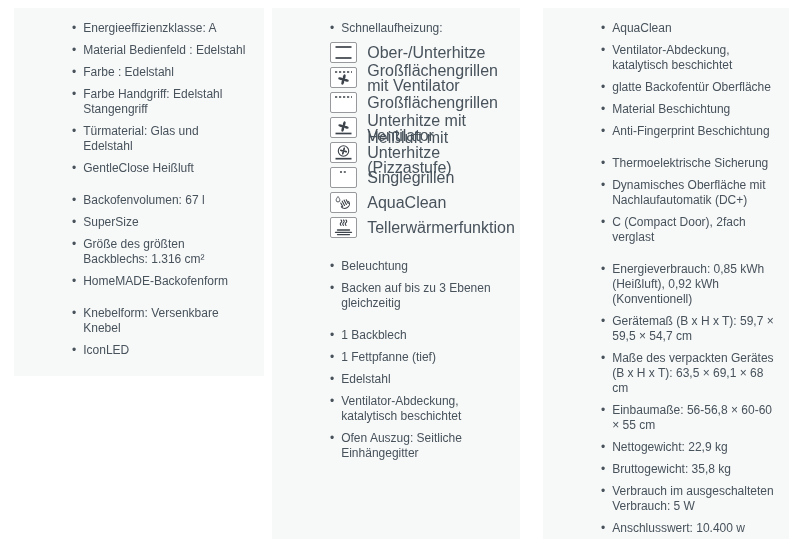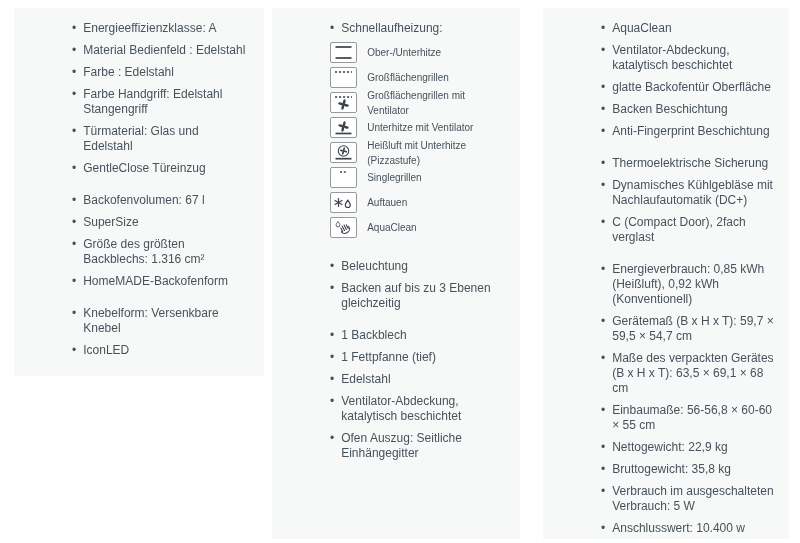--- a/index.html
+++ b/index.html
@@ -15,21 +15,21 @@
   .spec-item{display:flex;gap:7px;margin:0 0 7px 0;
              font-size:12px;line-height:15px;color:#47525b;}
   .bullet{flex:0 0 auto;font-size:12px;line-height:15px;color:#47525b;}
   .itext{flex:1 1 auto;}
   .fn-list{margin:6px 0 2px -11px;}
   .fn-row{display:flex;align-items:center;gap:10px;margin:0 0 4px 0;height:21px;}
   .fn-icon{flex:0 0 auto;width:27px;height:21px;background:#ffffff;
            border:1px solid #97999c;border-radius:2px;box-sizing:border-box;
            display:flex;align-items:center;justify-content:center;}
   .fn-icon svg{display:block;}
-  .fn-label{font-size:10px;line-height:15px;color:#47525b;}
+  .fn-label{font-size:16px;line-height:15px;color:#47525b;}
 </style>
 </head>
 <body>
 
 <div class="card" id="card-0">
     <ul class="group">
       <li class="spec-item">
         <span class="bullet">•</span>
         <div class="itext"><span>Energieeffizienzklasse: A</span></div>
       </li>
@@ -44,21 +44,21 @@
       <li class="spec-item">
         <span class="bullet">•</span>
         <div class="itext"><span>Farbe Handgriff: Edelstahl Stangengriff</span></div>
       </li>
       <li class="spec-item">
         <span class="bullet">•</span>
         <div class="itext"><span>Türmaterial: Glas und Edelstahl</span></div>
       </li>
       <li class="spec-item">
         <span class="bullet">•</span>
-        <div class="itext"><span>GentleClose Türeinzug</span></div>
+        <div class="itext"><span>GentleClose Heißluft</span></div>
       </li>
     </ul>
     <ul class="group">
       <li class="spec-item">
         <span class="bullet">•</span>
         <div class="itext"><span>Backofenvolumen: 67 l</span></div>
       </li>
       <li class="spec-item">
         <span class="bullet">•</span>
         <div class="itext"><span>SuperSize</span></div>
@@ -100,44 +100,44 @@
                   <line x1="4.5" y1="4" x2="20.5" y2="4" stroke="#3d434a" stroke-width="1.7" stroke-linecap="butt"></line>
                   <line x1="4.5" y1="15" x2="20.5" y2="15" stroke="#3d434a" stroke-width="1.7" stroke-linecap="butt"></line>
                 </svg>
               </span>
               <span class="fn-label">Ober-/Unterhitze</span>
             </div>
             <div class="fn-row">
               <span class="fn-icon">
                 <svg width="25" height="19" viewBox="0 0 25 19" xmlns="http://www.w3.org/2000/svg">
                   <line x1="4" y1="4" x2="21" y2="4" stroke="#3d434a" stroke-width="1.5" stroke-dasharray="2.2 1.8" stroke-linecap="butt"></line>
+                  <g transform="translate(12.5,11.5) rotate(15) scale(1.02)">
+                    <ellipse cx="0" cy="-2.7" rx="1.3" ry="2.7" fill="#3d434a"></ellipse>
+                  </g>
+                  <g transform="translate(12.5,11.5) rotate(105) scale(1.02)">
+                    <ellipse cx="0" cy="-2.7" rx="1.3" ry="2.7" fill="#3d434a"></ellipse>
+                  </g>
+                  <g transform="translate(12.5,11.5) rotate(195) scale(1.02)">
+                    <ellipse cx="0" cy="-2.7" rx="1.3" ry="2.7" fill="#3d434a"></ellipse>
+                  </g>
+                  <g transform="translate(12.5,11.5) rotate(285) scale(1.02)">
+                    <ellipse cx="0" cy="-2.7" rx="1.3" ry="2.7" fill="#3d434a"></ellipse>
+                  </g>
+                  <circle cx="12.5" cy="11.5" r="1.122" fill="#3d434a"></circle>
+                </svg>
+              </span>
+              <span class="fn-label">Großflächengrillen mit Ventilator</span>
+            </div>
+            <div class="fn-row">
+              <span class="fn-icon">
+                <svg width="25" height="19" viewBox="0 0 25 19" xmlns="http://www.w3.org/2000/svg">
+                  <line x1="4" y1="4" x2="21" y2="4" stroke="#3d434a" stroke-width="1.5" stroke-dasharray="2.2 1.8" stroke-linecap="butt"></line>
                 </svg>
               </span>
               <span class="fn-label">Großflächengrillen</span>
-            </div>
-            <div class="fn-row">
-              <span class="fn-icon">
-                <svg width="25" height="19" viewBox="0 0 25 19" xmlns="http://www.w3.org/2000/svg">
-                  <line x1="4" y1="4" x2="21" y2="4" stroke="#3d434a" stroke-width="1.5" stroke-dasharray="2.2 1.8" stroke-linecap="butt"></line>
-                  <g transform="translate(12.5,11.5) rotate(15) scale(1.02)">
-                    <ellipse cx="0" cy="-2.7" rx="1.3" ry="2.7" fill="#3d434a"></ellipse>
-                  </g>
-                  <g transform="translate(12.5,11.5) rotate(105) scale(1.02)">
-                    <ellipse cx="0" cy="-2.7" rx="1.3" ry="2.7" fill="#3d434a"></ellipse>
-                  </g>
-                  <g transform="translate(12.5,11.5) rotate(195) scale(1.02)">
-                    <ellipse cx="0" cy="-2.7" rx="1.3" ry="2.7" fill="#3d434a"></ellipse>
-                  </g>
-                  <g transform="translate(12.5,11.5) rotate(285) scale(1.02)">
-                    <ellipse cx="0" cy="-2.7" rx="1.3" ry="2.7" fill="#3d434a"></ellipse>
-                  </g>
-                  <circle cx="12.5" cy="11.5" r="1.122" fill="#3d434a"></circle>
-                </svg>
-              </span>
-              <span class="fn-label">Großflächengrillen mit Ventilator</span>
             </div>
             <div class="fn-row">
               <span class="fn-icon">
                 <svg width="25" height="19" viewBox="0 0 25 19" xmlns="http://www.w3.org/2000/svg">
                   <g transform="translate(12.5,8.5) rotate(15) scale(1)">
                     <ellipse cx="0" cy="-2.7" rx="1.3" ry="2.7" fill="#3d434a"></ellipse>
                   </g>
                   <g transform="translate(12.5,8.5) rotate(105) scale(1)">
                     <ellipse cx="0" cy="-2.7" rx="1.3" ry="2.7" fill="#3d434a"></ellipse>
                   </g>
@@ -175,57 +175,49 @@
               </span>
               <span class="fn-label">Heißluft mit Unterhitze (Pizzastufe)</span>
             </div>
             <div class="fn-row">
               <span class="fn-icon">
                 <svg width="25" height="19" viewBox="0 0 25 19" xmlns="http://www.w3.org/2000/svg">
                   <line x1="9" y1="4" x2="16.5" y2="4" stroke="#3d434a" stroke-width="1.5" stroke-dasharray="2 1.8" stroke-linecap="butt"></line>
                 </svg>
               </span>
               <span class="fn-label">Singlegrillen</span>
-            </div>
-            <div class="fn-row">
-              <span class="fn-icon">
-                <svg width="25" height="19" viewBox="0 0 25 19" xmlns="http://www.w3.org/2000/svg">
-                  <g transform="translate(7.5,9.5) rotate(0)">
-                    <line y1="-4" y2="4" stroke="#3d434a" stroke-width="1.2" stroke-linecap="round"></line>
-                  </g>
-                  <g transform="translate(7.5,9.5) rotate(60)">
-                    <line y1="-4" y2="4" stroke="#3d434a" stroke-width="1.2" stroke-linecap="round"></line>
-                  </g>
-                  <g transform="translate(7.5,9.5) rotate(120)">
-                    <line y1="-4" y2="4" stroke="#3d434a" stroke-width="1.2" stroke-linecap="round"></line>
-                  </g>
-                  <g transform="translate(16.8,10.5) scale(1.05)">
-                    <path d="M0,-3.2 C1.6,-1 2.4,0.2 2.4,1.4 A2.4,2.4 0 1 1 -2.4,1.4 C-2.4,0.2 -1.6,-1 0,-3.2 Z" fill="none" stroke="#3d434a" stroke-width="1.1"></path>
-                  </g>
-                </svg>
-              </span>
-              <span class="fn-label">Auftauen</span>
             </div>
             <div class="fn-row">
               <span class="fn-icon">
                 <svg width="25" height="19" viewBox="0 0 25 19" xmlns="http://www.w3.org/2000/svg">
                   <g transform="translate(7,6) scale(0.78)">
                     <path d="M0,-3.2 C1.6,-1 2.4,0.2 2.4,1.4 A2.4,2.4 0 1 1 -2.4,1.4 C-2.4,0.2 -1.6,-1 0,-3.2 Z" fill="none" stroke="#3d434a" stroke-width="1.1"></path>
                   </g>
                   <g transform="translate(14.5,12) rotate(-28)" stroke="#3d434a" stroke-width="1.1" stroke-linecap="round" fill="none">
                     <line x1="-3.2" y1="-4" x2="-3.2" y2="0"></line>
                     <line x1="-1.1" y1="-4.9" x2="-1.1" y2="0"></line>
                     <line x1="1" y1="-5" x2="1" y2="0"></line>
                     <line x1="3.1" y1="-4.2" x2="3.1" y2="0"></line>
                     <path d="M-4.4,-0.5 a4.4,3.6 0 0 0 8.8,0 l0,-1.2"></path>
                   </g>
                 </svg>
               </span>
               <span class="fn-label">AquaClean</span>
             </div>
+            <div class="fn-row">
+              <span class="fn-icon">
+                <svg width="25" height="19" viewBox="0 0 25 19" xmlns="http://www.w3.org/2000/svg">
+                  <path d="M10,2 q1.4400000000000002,1.36 0,2.72 q-1.4400000000000002,1.36 0,2.72" fill="none" stroke="#3d434a" stroke-width="1.1" stroke-linecap="round"></path>
+                  <path d="M12.5,2 q1.4400000000000002,1.36 0,2.72 q-1.4400000000000002,1.36 0,2.72" fill="none" stroke="#3d434a" stroke-width="1.1" stroke-linecap="round"></path>
+                  <path d="M15,2 q1.4400000000000002,1.36 0,2.72 q-1.4400000000000002,1.36 0,2.72" fill="none" stroke="#3d434a" stroke-width="1.1" stroke-linecap="round"></path>
+                  <path d="M6.5,12 h12 M4.5,14.3 h16 M6.5,16.6 h12" stroke="#3d434a" stroke-width="1.35" stroke-linecap="round" fill="none"></path>
+                </svg>
+              </span>
+              <span class="fn-label">Tellerwärmerfunktion</span>
+            </div>
           </div></div>
       </li>
     </ul>
     <ul class="group">
       <li class="spec-item">
         <span class="bullet">•</span>
         <div class="itext"><span>Beleuchtung</span></div>
       </li>
       <li class="spec-item">
         <span class="bullet">•</span>
@@ -264,35 +256,35 @@
       <li class="spec-item">
         <span class="bullet">•</span>
         <div class="itext"><span>Ventilator-Abdeckung, katalytisch beschichtet</span></div>
       </li>
       <li class="spec-item">
         <span class="bullet">•</span>
         <div class="itext"><span>glatte Backofentür Oberfläche</span></div>
       </li>
       <li class="spec-item">
         <span class="bullet">•</span>
-        <div class="itext"><span>Backen Beschichtung</span></div>
+        <div class="itext"><span>Material Beschichtung</span></div>
       </li>
       <li class="spec-item">
         <span class="bullet">•</span>
         <div class="itext"><span>Anti-Fingerprint Beschichtung</span></div>
       </li>
     </ul>
     <ul class="group">
       <li class="spec-item">
         <span class="bullet">•</span>
         <div class="itext"><span>Thermoelektrische Sicherung</span></div>
       </li>
       <li class="spec-item">
         <span class="bullet">•</span>
-        <div class="itext"><span>Dynamisches Kühlgebläse mit Nachlaufautomatik (DC+)</span></div>
+        <div class="itext"><span>Dynamisches Oberfläche mit Nachlaufautomatik (DC+)</span></div>
       </li>
       <li class="spec-item">
         <span class="bullet">•</span>
         <div class="itext"><span>C (Compact Door), 2fach verglast</span></div>
       </li>
     </ul>
     <ul class="group">
       <li class="spec-item">
         <span class="bullet">•</span>
         <div class="itext"><span>Energieverbrauch: 0,85 kWh (Heißluft), 0,92 kWh (Konventionell)</span></div>

